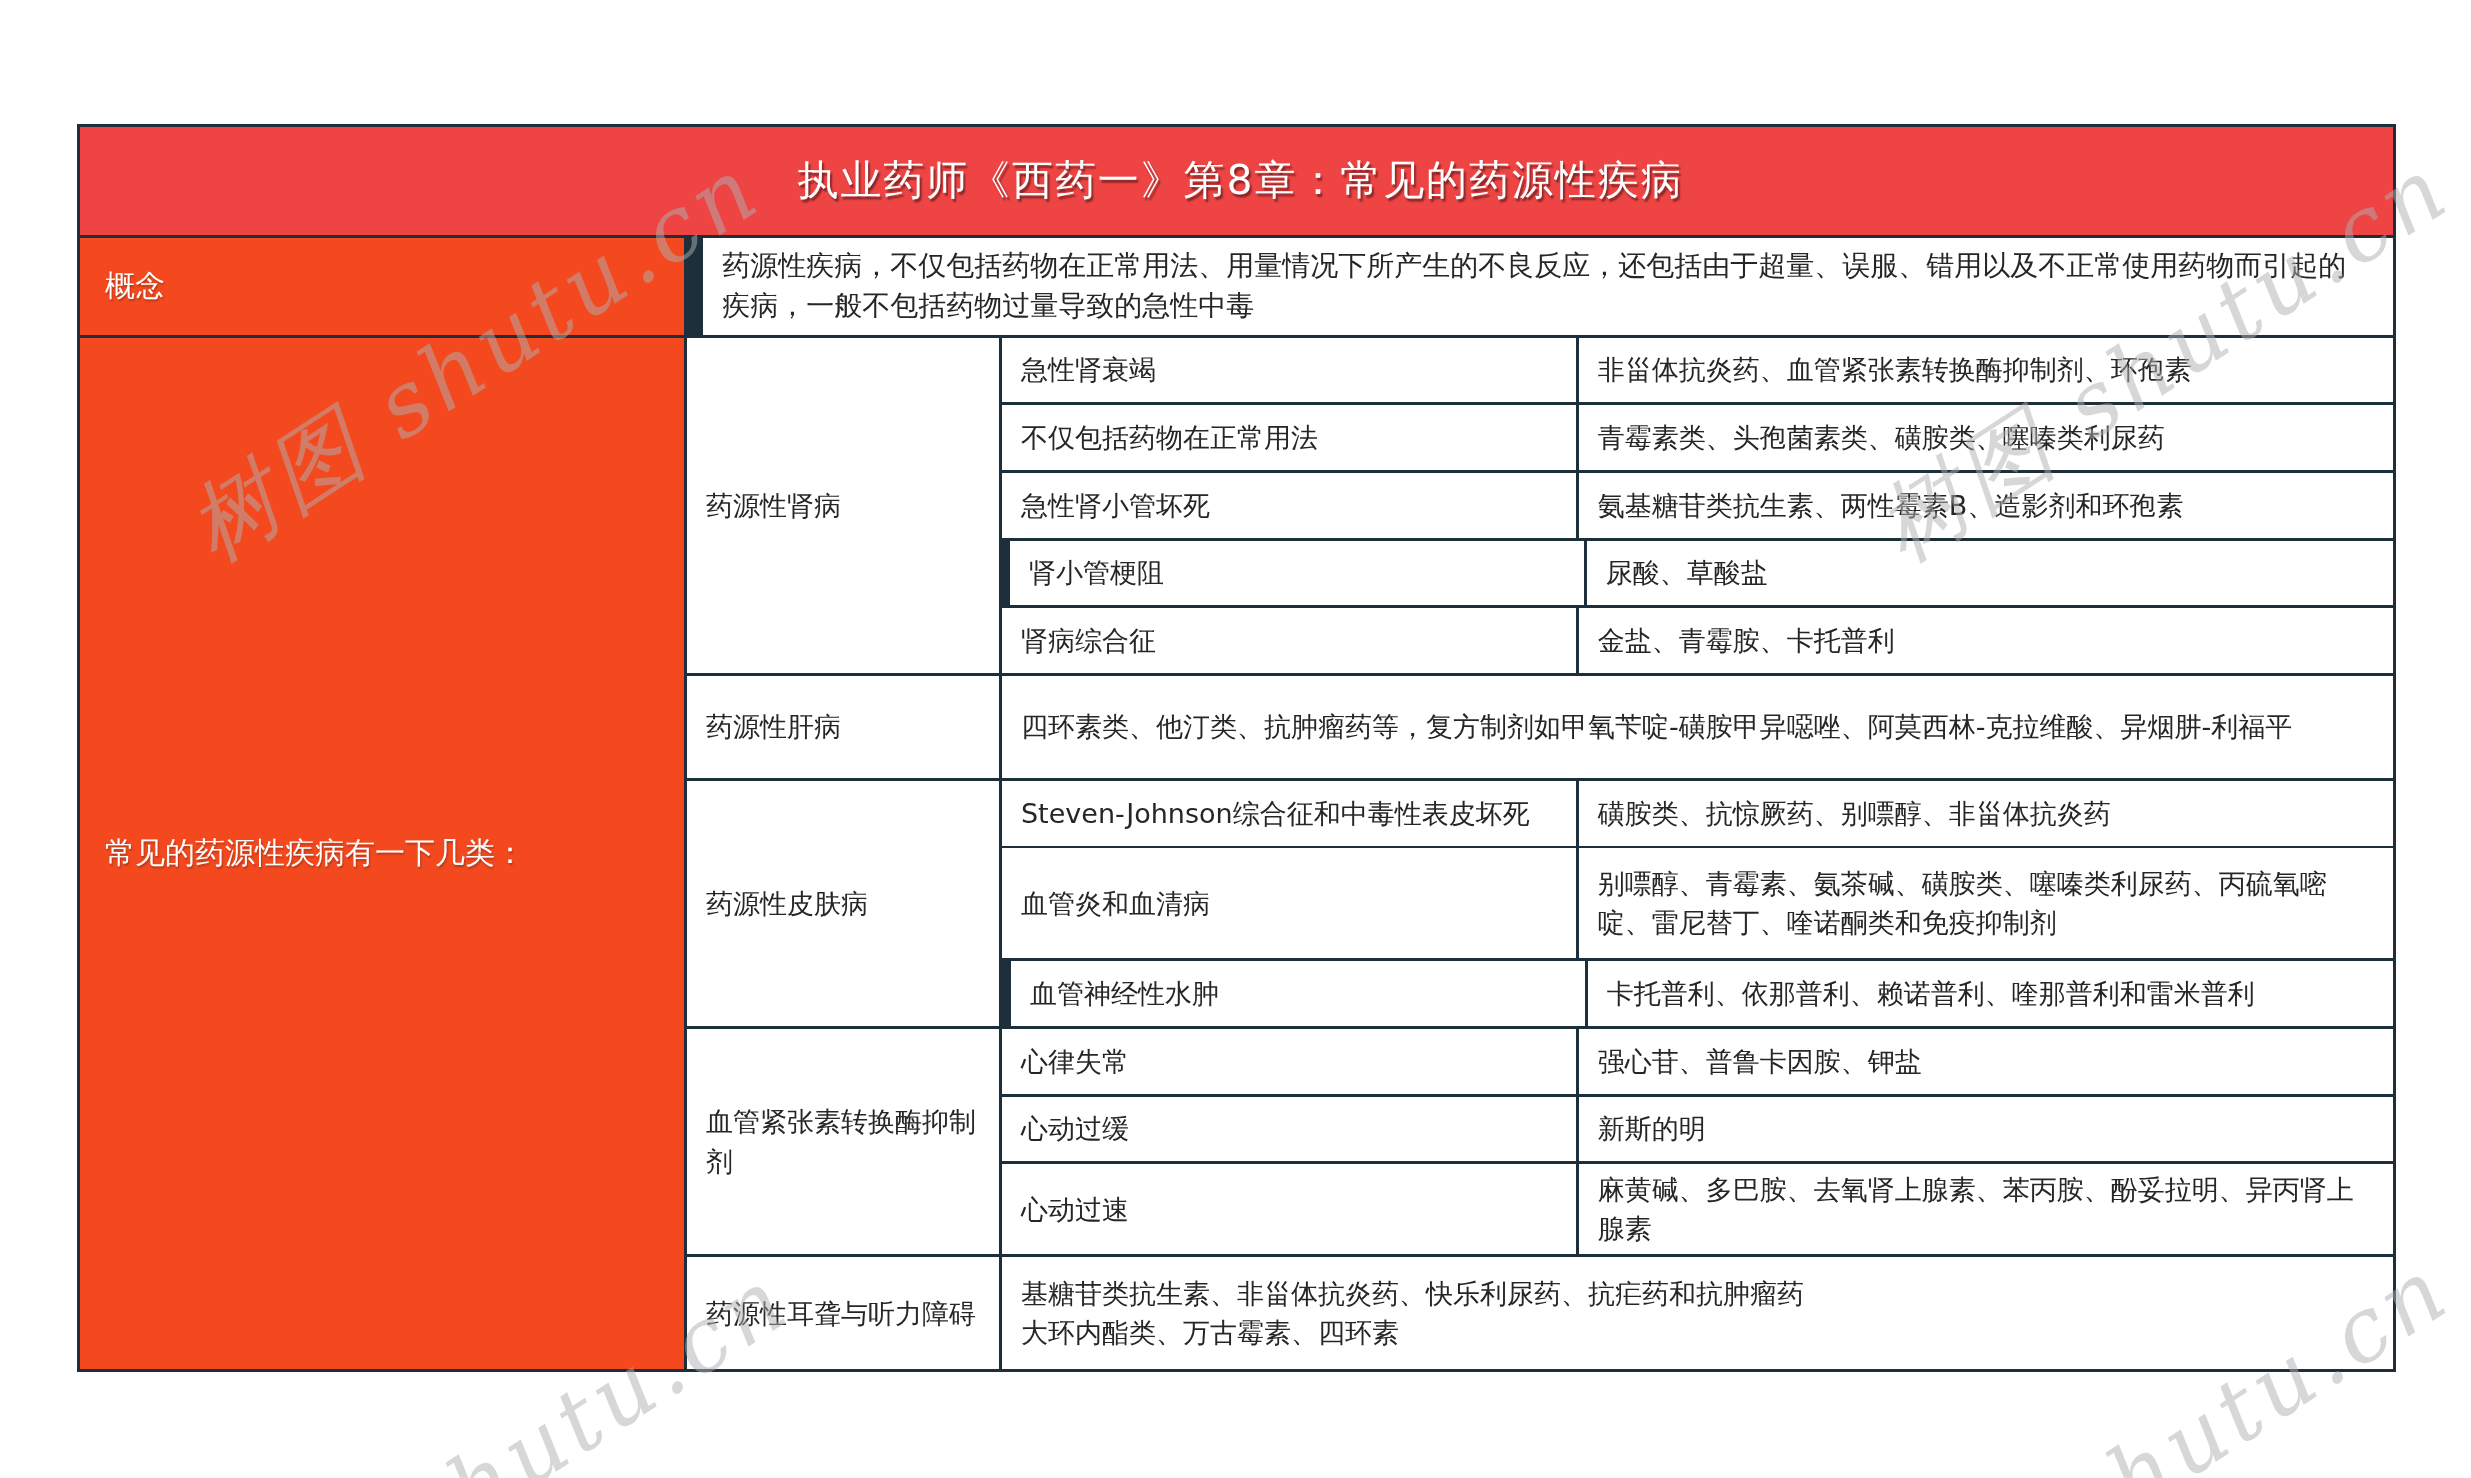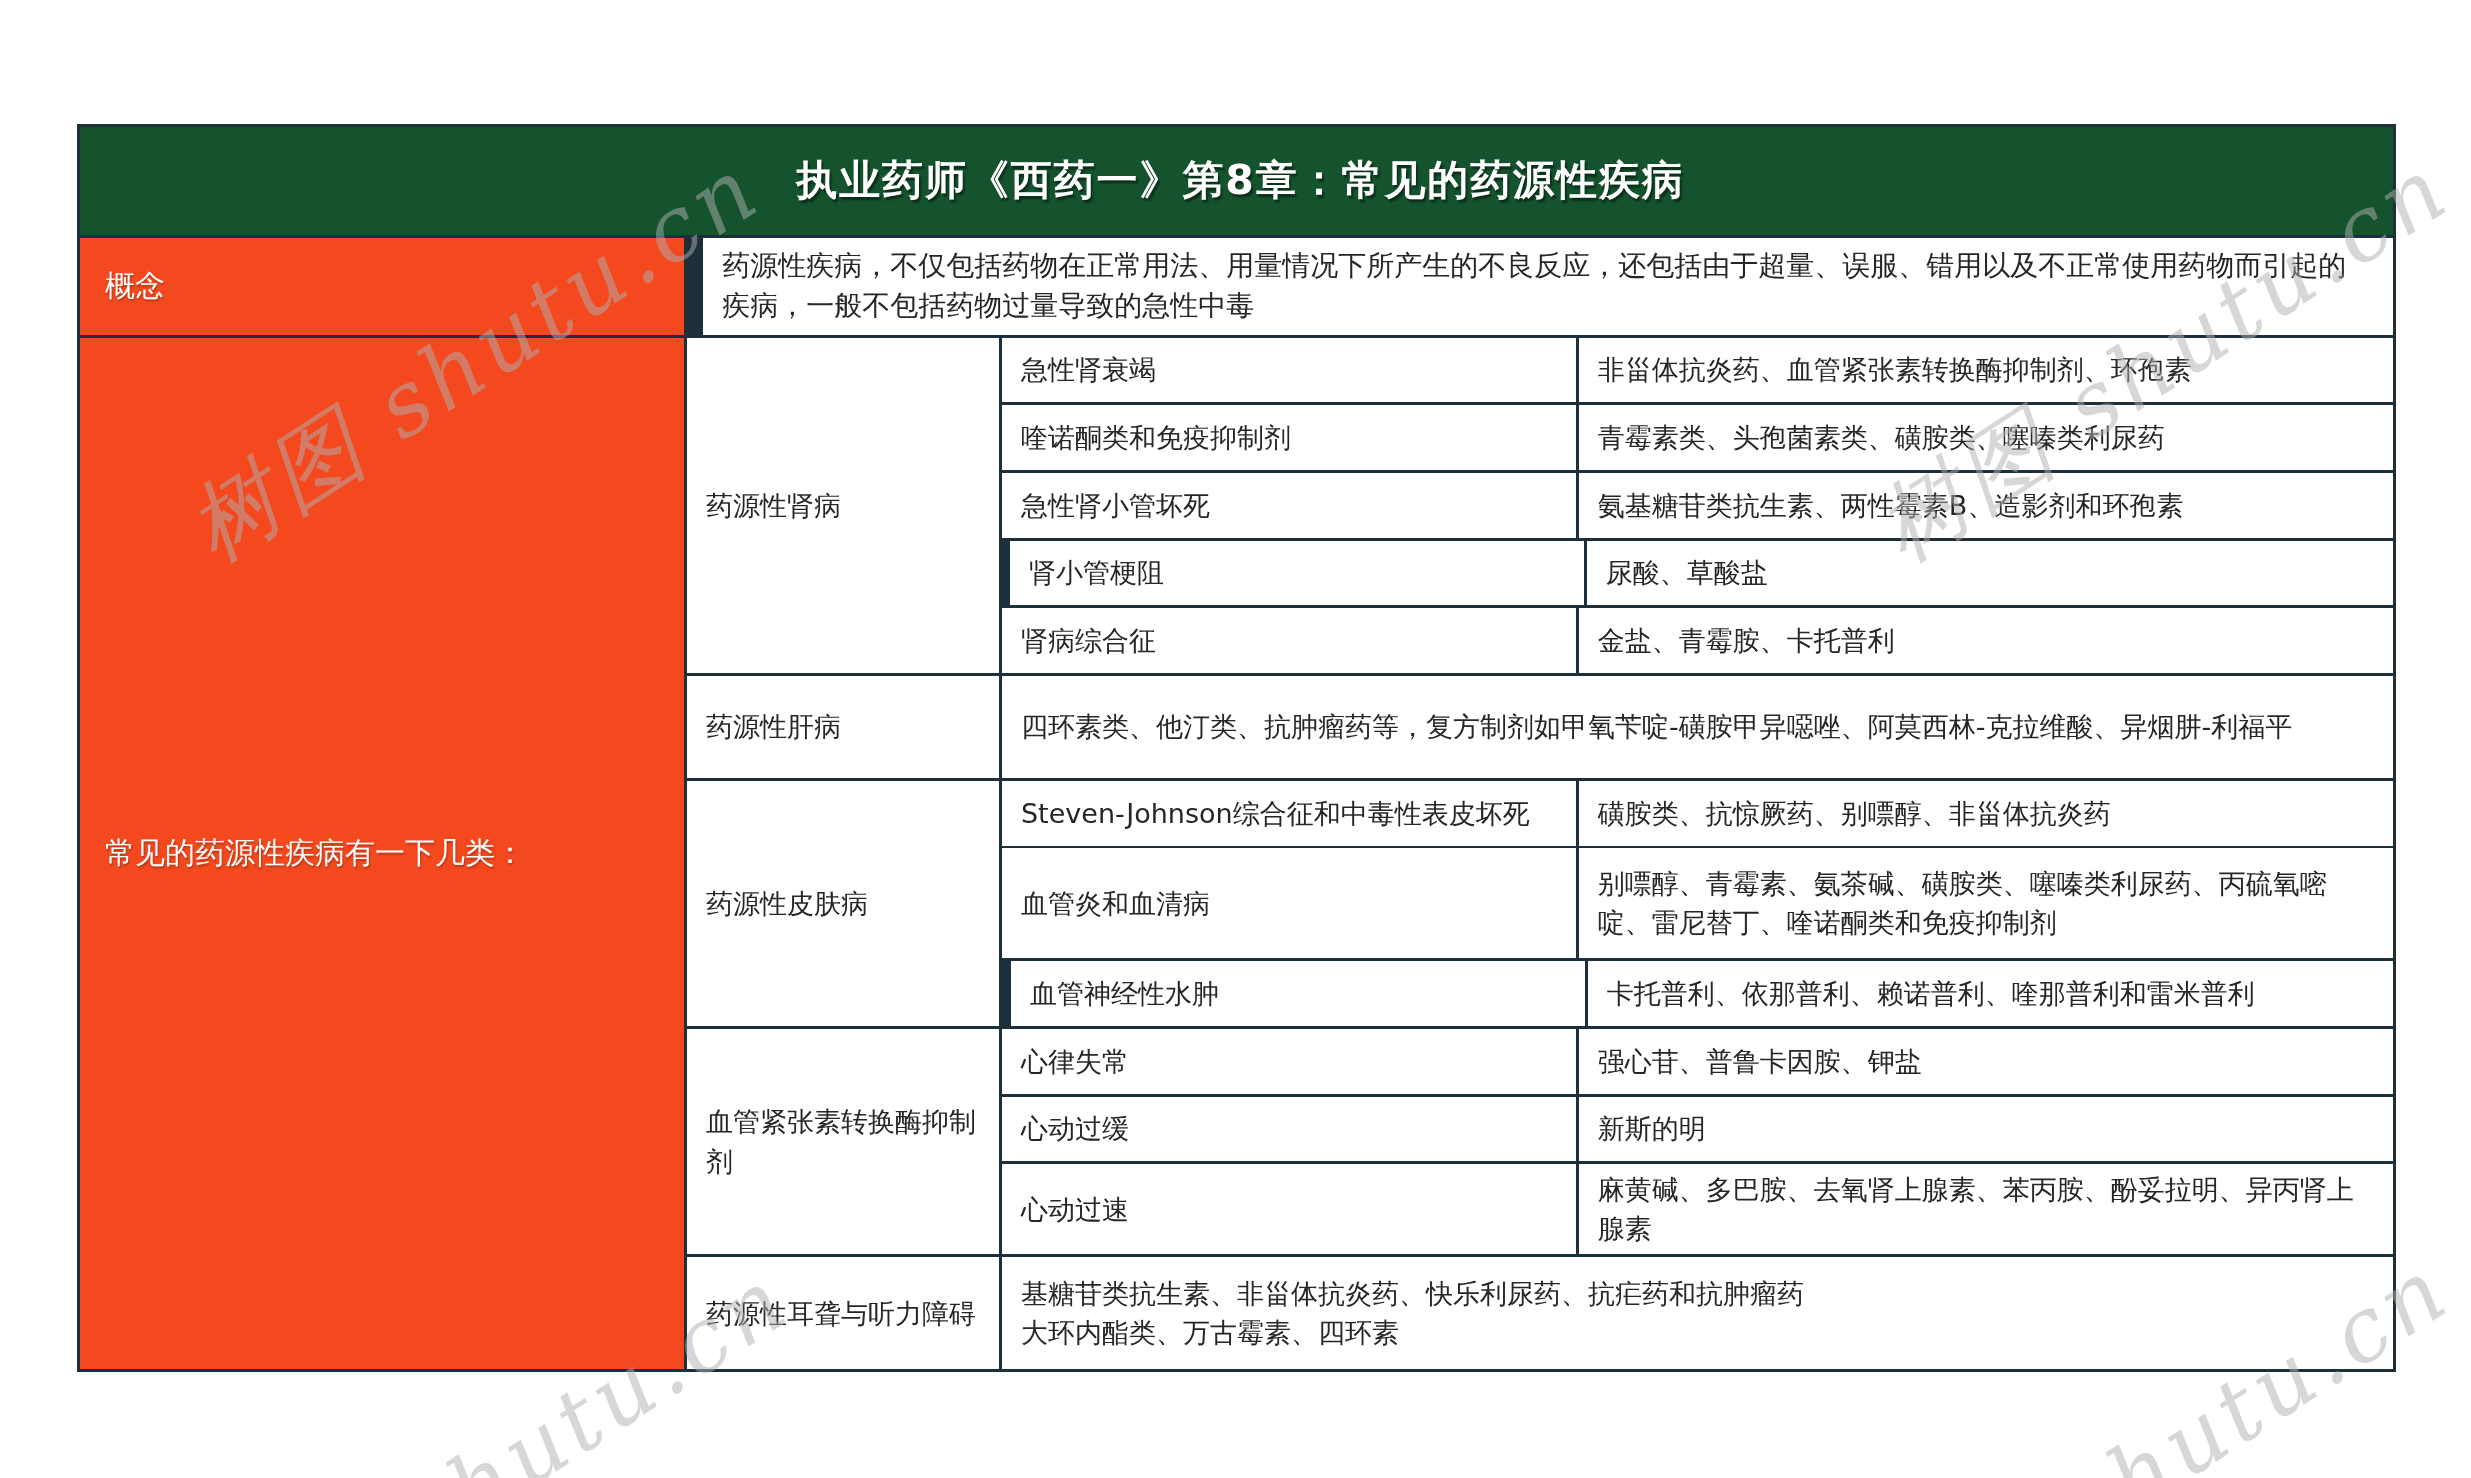--- a/index.html
+++ b/index.html
@@ -9,23 +9,23 @@
     position:relative; width:2472px; height:1478px;
     background:#ffffff; overflow:hidden;
   }
   
   .tbl {
     position:absolute; left:77px; top:124px; width:2319px; height:1248px;
     background:#1e2f3c; padding:2.9px;
     display:flex; flex-direction:column; gap:2.9px;
   }
   .hdr {
-    flex:0 0 108px; background:#14532d; color:#ffffff;
+    flex:0 0 108px; background:#ef4444; color:#ffffff;
     display:flex; align-items:center; justify-content:center;
-    font-size:41px; font-weight:700; letter-spacing:1.9px;
+    font-size:41px; font-weight:400; letter-spacing:1.9px;
     text-shadow:1.9px 2.9px 1.9px rgba(0,0,0,0.45);
     padding-left:8px;
   }
   .concept { flex:0 0 97px; display:flex; gap:19px; }
   .lab {
     background:#f4491e; color:#ffffff;
     display:flex; align-items:center;
     padding:0 25px; font-size:30px;
     text-shadow:1px 1.9px 1.9px rgba(0,0,0,0.25);
   }
@@ -79,21 +79,21 @@
       <div class="groups">
 
         <div class="grp" style="flex:342;">
           <div class="cell glabel">药源性肾病</div>
           <div class="rows">
             <div class="r" style="flex:66;">
               <div class="cell dis">急性肾衰竭</div>
               <div class="cell drg">非甾体抗炎药、血管紧张素转换酶抑制剂、环孢素</div>
             </div>
             <div class="r" style="flex:66;">
-              <div class="cell dis">喹诺酮类和免疫抑制剂</div>
+              <div class="cell dis">不仅包括药物在正常用法</div>
               <div class="cell drg">青霉素类、头孢菌素类、磺胺类、噻嗪类利尿药</div>
             </div>
             <div class="r" style="flex:66;">
               <div class="cell dis">急性肾小管坏死</div>
               <div class="cell drg">氨基糖苷类抗生素、两性霉素B、造影剂和环孢素</div>
             </div>
             <div class="r" style="flex:66;margin-left:8px;">
               <div class="cell dis">肾小管梗阻</div>
               <div class="cell drg">尿酸、草酸盐</div>
             </div>

